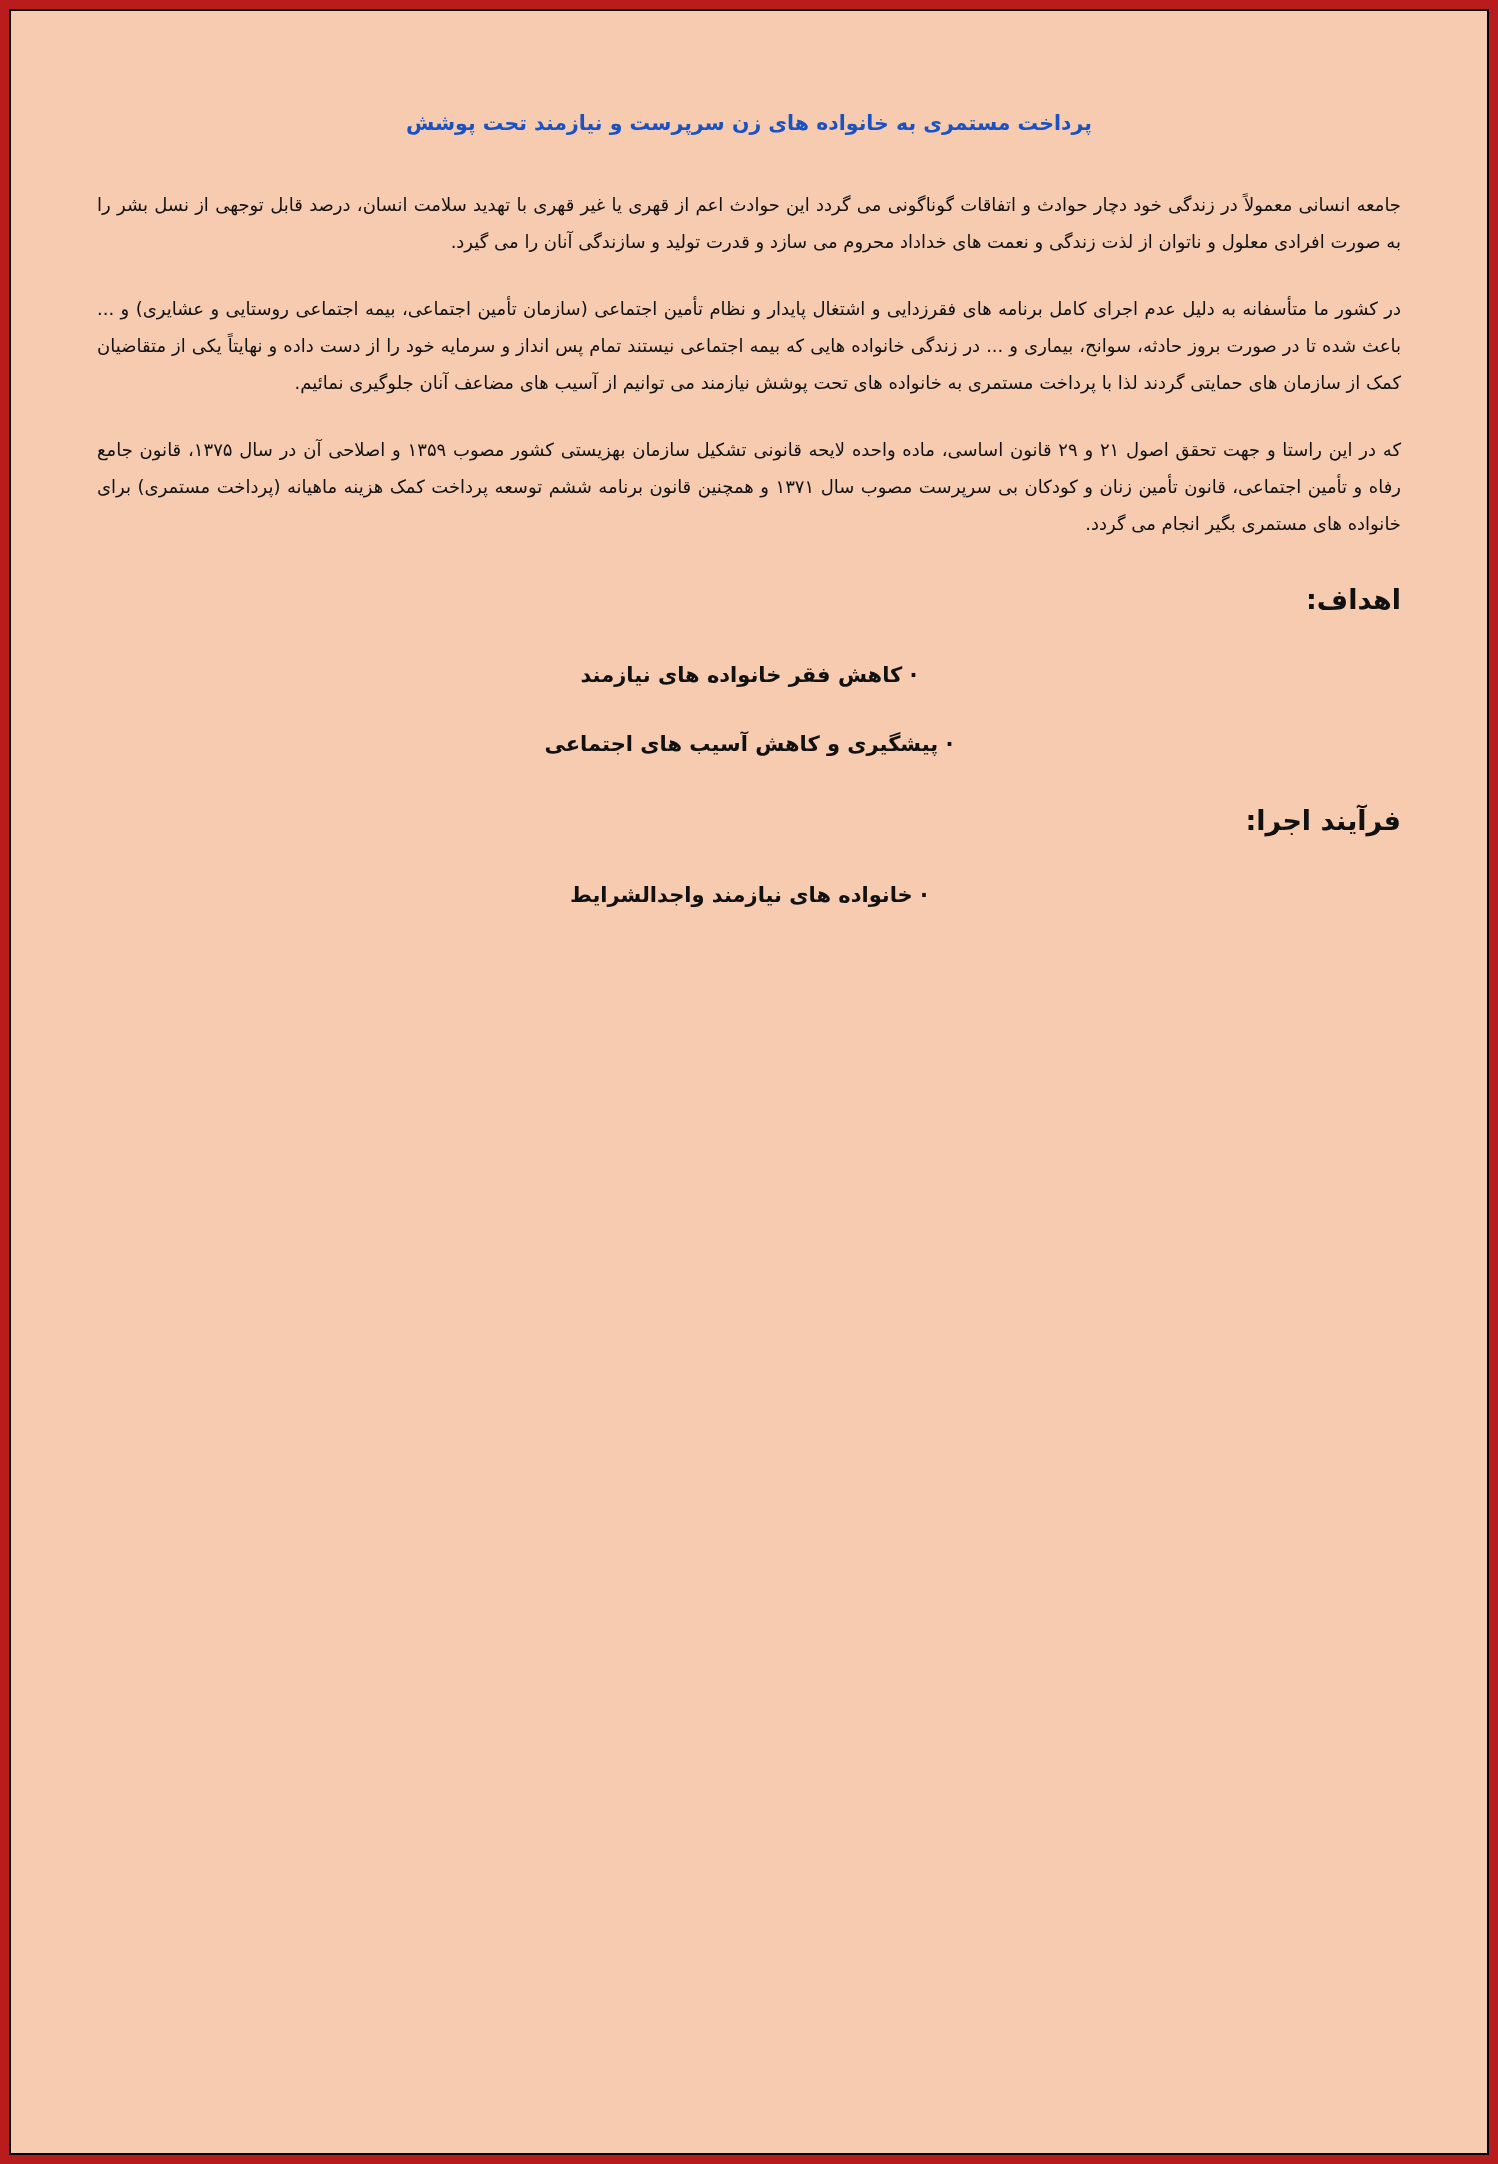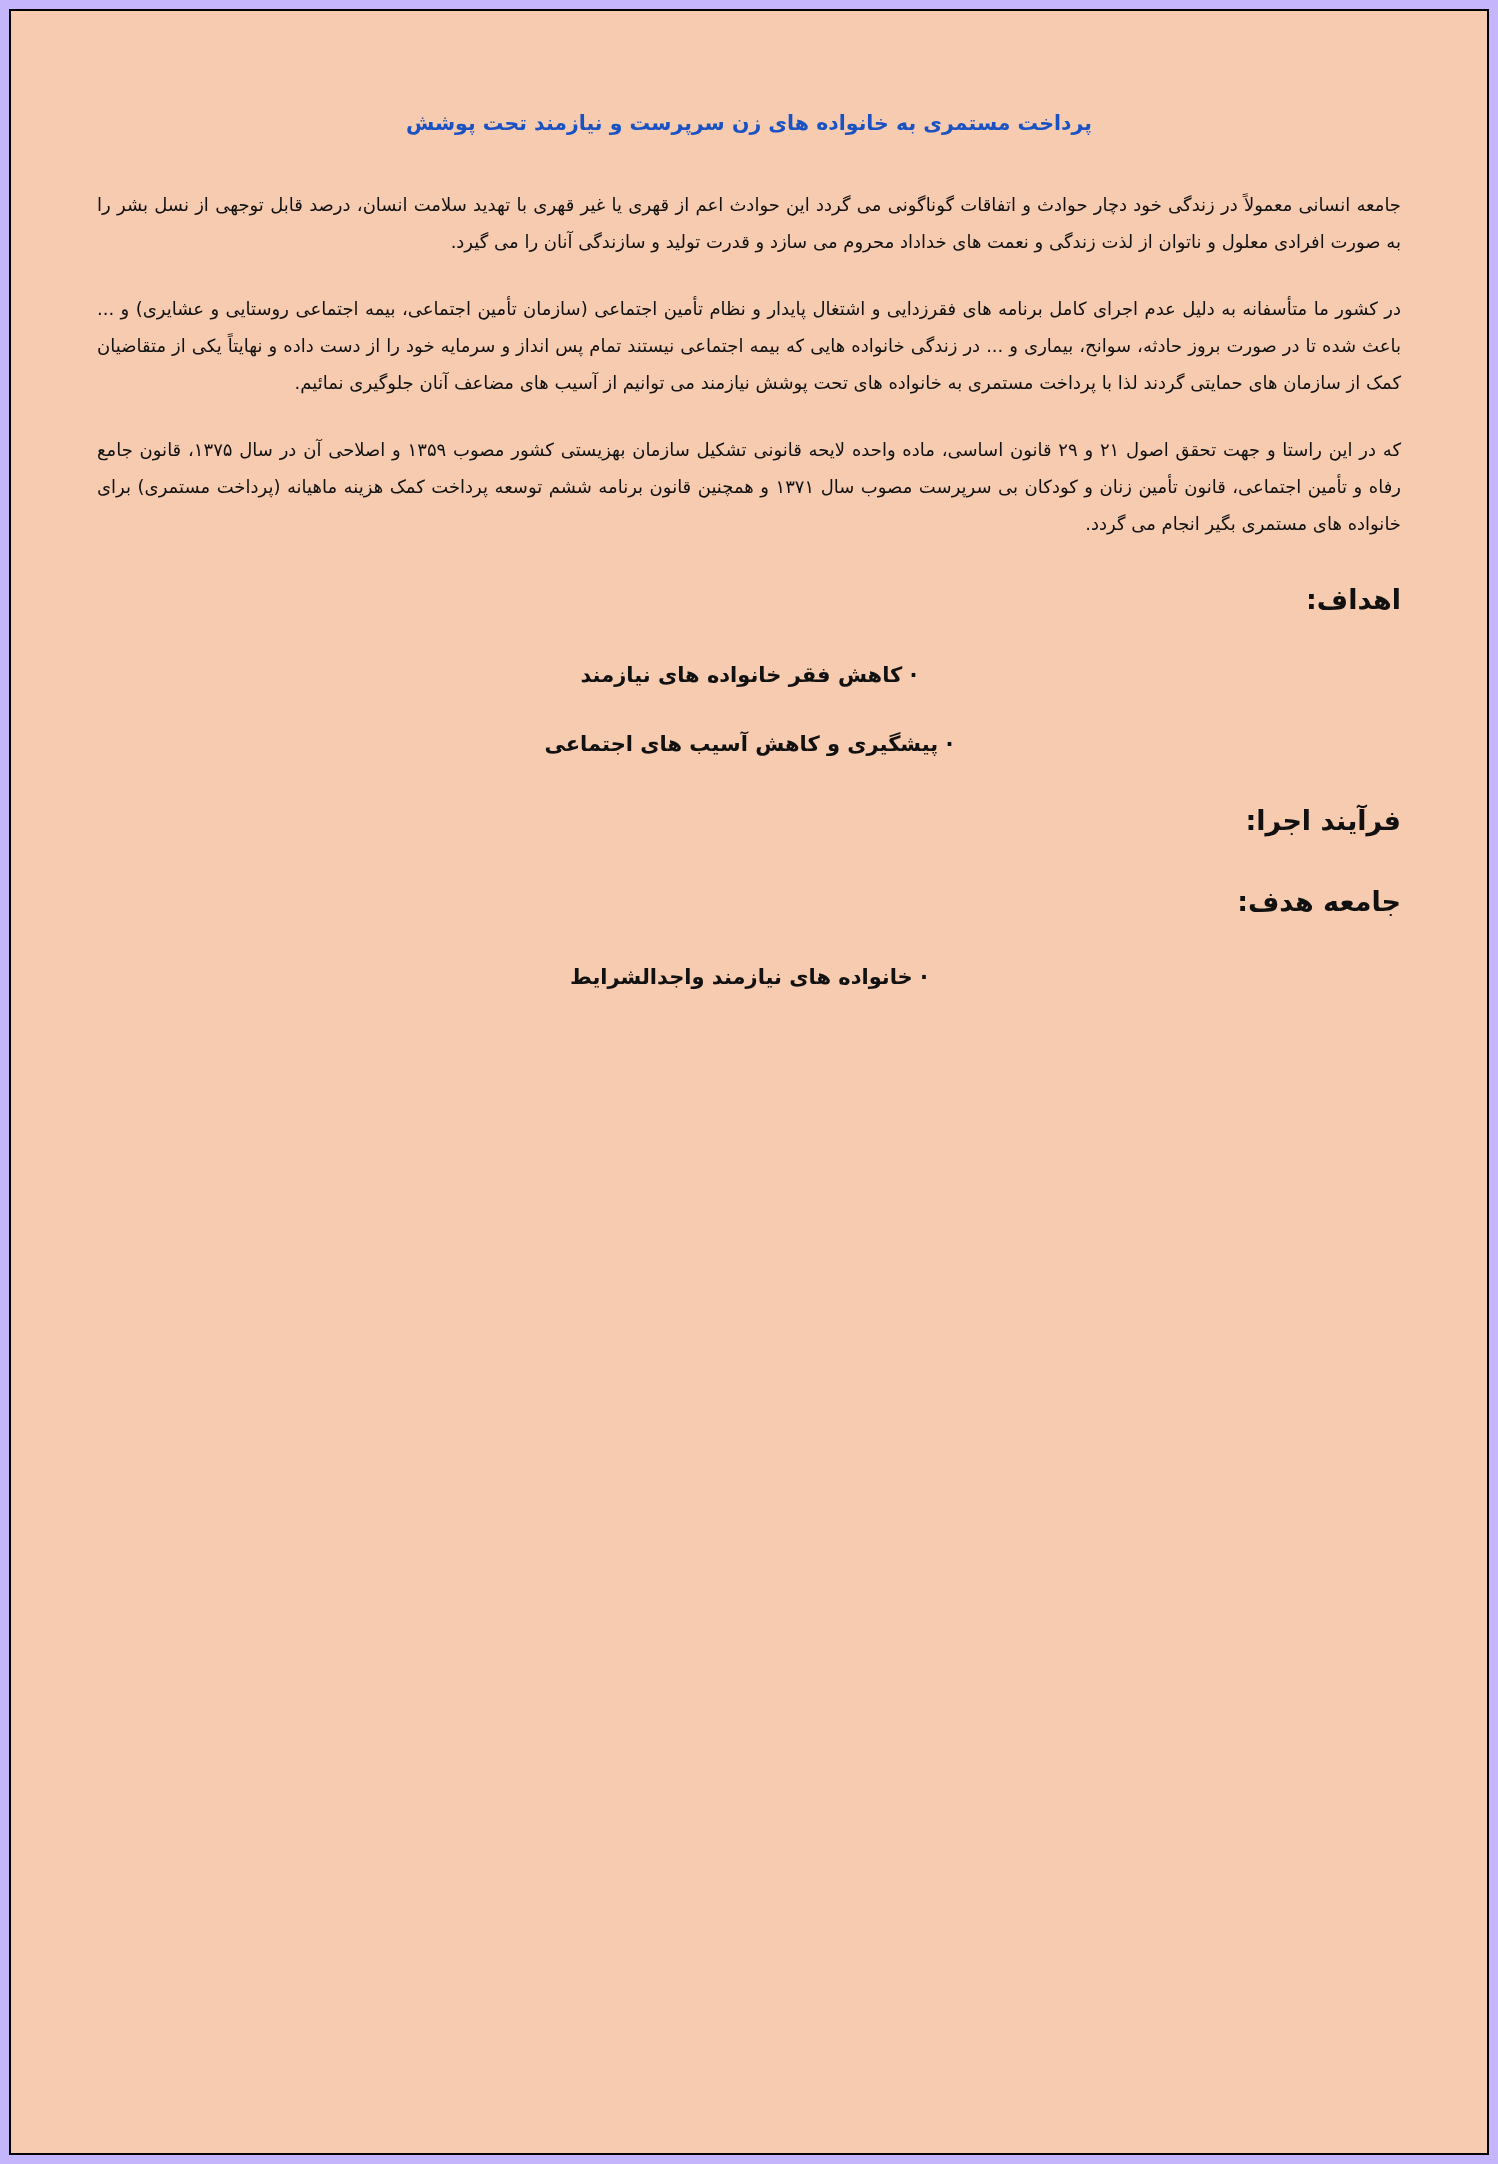--- a/index.html
+++ b/index.html
@@ -10,21 +10,21 @@
   body {
     width: 1498px;
     height: 2164px;
     font-family: "DejaVu Sans", "Liberation Sans", sans-serif;
   }
   .page {
     position: relative;
     width: 1498px;
     height: 2164px;
     box-sizing: border-box;
-    background: #c4b5fd;
+    background: #b91c1c;
     padding: 9px;
   }
   .sheet {
     position: relative;
     width: 100%;
     height: 100%;
     box-sizing: border-box;
     background: #f6cbb0;
     border: 2px solid #000000;
     overflow: hidden;
@@ -95,21 +95,20 @@
       <div class="heading">اهداف:</div>
 
       <div class="list-block">
         <div class="center-line">· کاهش فقر خانواده های نیازمند</div>
         <div class="center-line">· پیشگیری و کاهش آسیب های اجتماعی</div>
       </div>
 
       <div class="heading">فرآیند اجرا:</div>
 
 
-      <div class="heading">جامعه هدف:</div>
 
       <div class="list-block">
         <div class="center-line">· خانواده های نیازمند واجدالشرایط</div>
       </div>
 
     </div>
   </div>
 </div>
 
 </body></html>

